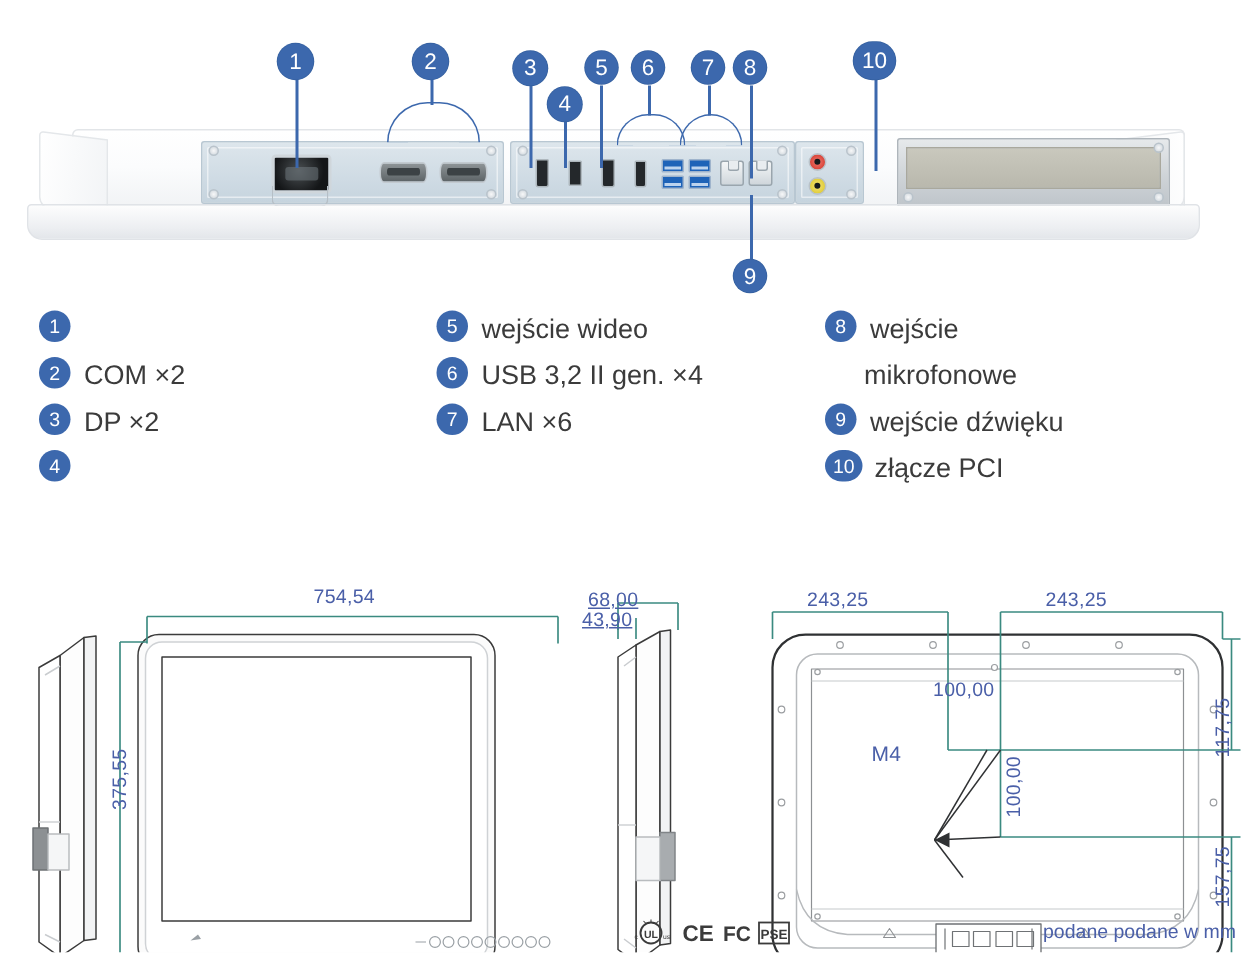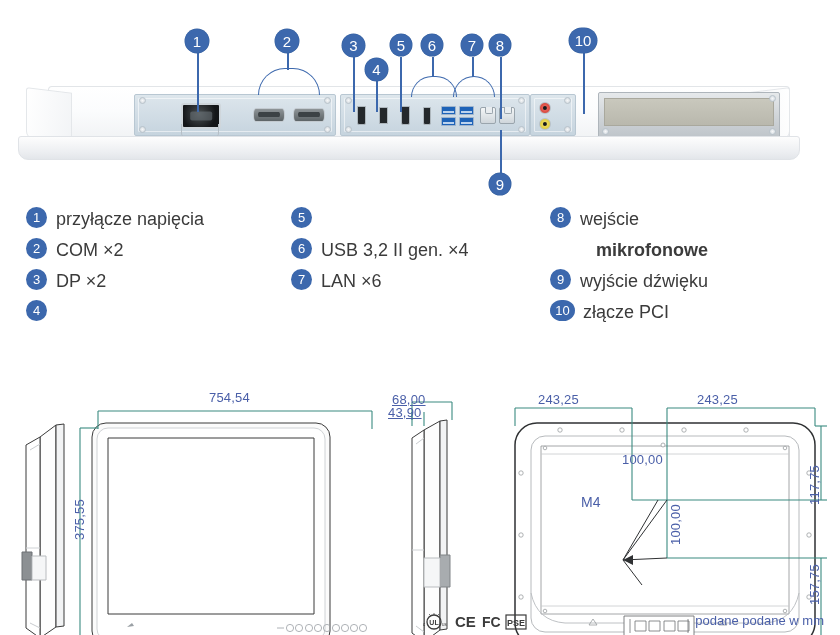--- a/index.html
+++ b/index.html
@@ -88,21 +88,21 @@
   .legend{position:absolute;left:26px;top:204px;width:790px;}
   .lg-col{position:absolute;top:0;}
   .lg-row{position:relative;height:31px;}
   .lg-badge{
     position:absolute;left:0;top:3px;width:21px;height:21px;border-radius:50%;
     background:#3c68ad;color:#fff;font-size:13px;line-height:21px;text-align:center;
   }
   .lg-badge.w10{width:25px;border-radius:46%/50%;}
   .lg-text{position:absolute;left:30px;top:0;font-size:18px;color:#3b3b3b;
     white-space:nowrap;line-height:30px;}
-  .lg-text.cont{left:46px;font-weight:bold;}
+  .lg-text.cont{left:26px;}
   .lg-badge.w10 + .lg-text{left:33px;text-align:right;}
 
   
   .dimtxt{position:absolute;color:#4a5fa8;font-size:13px;letter-spacing:.2px;}
   .dimtxt.vert{transform:rotate(-90deg);transform-origin:left top;white-space:nowrap;}
   .footer-note{position:absolute;right:16px;top:613px;font-size:13px;color:#4a5fa8;}
   .certs{position:absolute;left:420px;top:612px;}
 </style>
 </head>
 <body>
@@ -194,38 +194,38 @@
   <div class="badge" style="left:489px;top:173px;width:22px;height:22px;">9</div>
 
   <div class="leader" style="left:583px;top:52px;height:62px;"></div>
   <div class="badge wide" style="left:569px;top:28px;width:28px;height:25px;">10</div>
 
   <div class="legend">
 
     <div class="lg-col" style="left:0;width:270px;">
       <div class="lg-row">
         <span class="lg-badge">1</span>
-        <span class="lg-text">przyłącze napięcia</span>
       </div>
       <div class="lg-row">
         <span class="lg-badge">2</span>
         <span class="lg-text">COM ×2</span>
       </div>
       <div class="lg-row">
         <span class="lg-badge">3</span>
         <span class="lg-text">DP ×2</span>
       </div>
       <div class="lg-row">
         <span class="lg-badge">4</span>
       </div>
     </div>
 
     <div class="lg-col" style="left:265px;width:265px;">
       <div class="lg-row">
         <span class="lg-badge">5</span>
+        <span class="lg-text">wejście wideo</span>
       </div>
       <div class="lg-row">
         <span class="lg-badge">6</span>
         <span class="lg-text">USB 3,2 II gen. ×4</span>
       </div>
       <div class="lg-row">
         <span class="lg-badge">7</span>
         <span class="lg-text">LAN ×6</span>
       </div>
     </div>
@@ -233,21 +233,21 @@
     <div class="lg-col" style="left:524px;width:266px;">
       <div class="lg-row">
         <span class="lg-badge">8</span>
         <span class="lg-text">wejście</span>
       </div>
       <div class="lg-row">
         <span class="lg-text cont">mikrofonowe</span>
       </div>
       <div class="lg-row">
         <span class="lg-badge">9</span>
-        <span class="lg-text">wyjście dźwięku</span>
+        <span class="lg-text">wejście dźwięku</span>
       </div>
       <div class="lg-row">
         <span class="lg-badge w10">10</span>
         <span class="lg-text" style="left:33px;">złącze PCI</span>
       </div>
     </div>
   </div>
 
   <svg class="abs" style="left:0;top:380px;" width="840" height="255">
     <g fill="none" stroke="#3b3b3b" stroke-width="1" stroke-linejoin="round">

